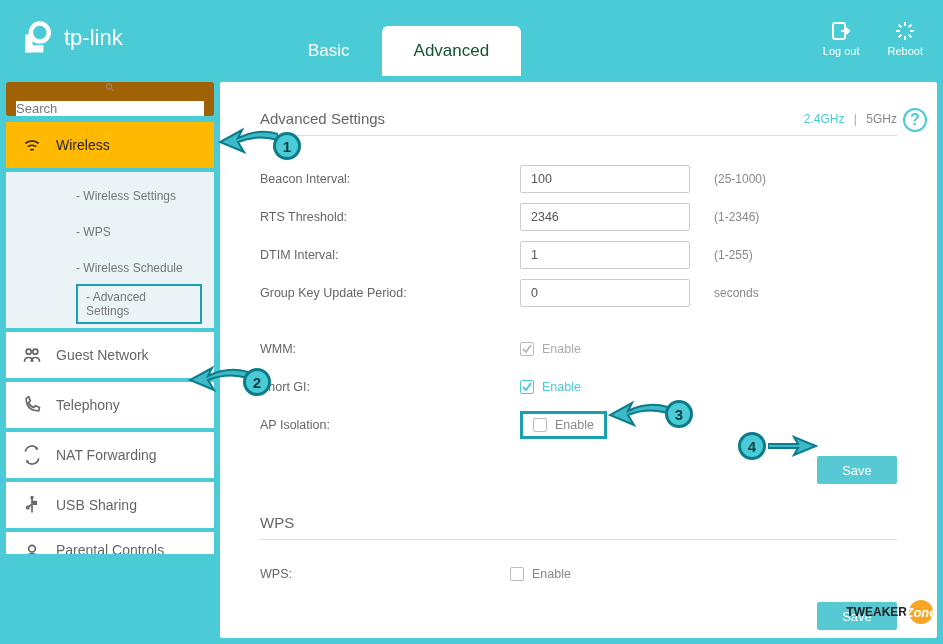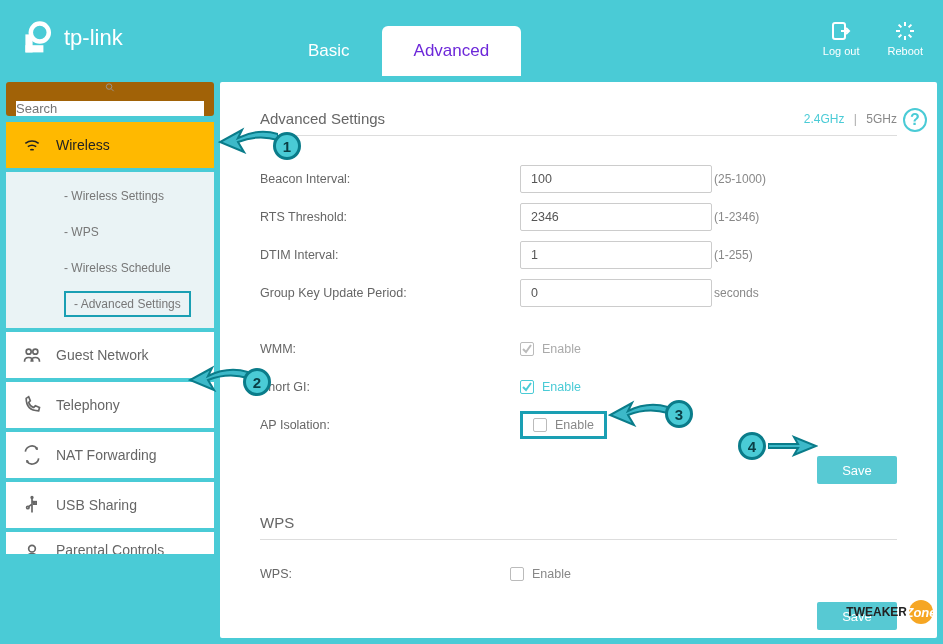--- a/index.html
+++ b/index.html
@@ -4,57 +4,57 @@
 <style>
   * { box-sizing: border-box; margin: 0; padding: 0; }
   body { font-family: Arial, sans-serif; font-size: 13px; color: #555; background: #fff; width: 943px; height: 644px; overflow: hidden; position: relative; }
 
   .header { background: #4acbd6; height: 76px; display: flex; align-items: center; padding: 0 20px; color: #fff; position: relative; }
   .logo { display: flex; align-items: center; gap: 8px; font-size: 22px; font-weight: 300; }
   .logo-mark { width: 36px; height: 36px; }
 
   .tabs { position: absolute; left: 276px; bottom: 0; display: flex; height: 50px; }
   .tab { padding: 0 32px; display: flex; align-items: center; font-size: 17px; color: #fff; cursor: pointer; border-radius: 6px 6px 0 0; }
-  .tab.active { background: #fff; color: #6d28d9; }
+  .tab.active { background: #fff; color: #14532d; }
 
   .header-actions { margin-left: auto; display: flex; gap: 28px; align-items: center; }
   .header-action { display: flex; flex-direction: column; align-items: center; gap: 2px; font-size: 11px; color: #fff; cursor: pointer; }
   .header-action svg { width: 24px; height: 24px; }
 
   .layout { display: flex; height: 568px; background: #4acbd6; }
 
   .sidebar { width: 220px; flex-shrink: 0; padding: 6px; }
   .search-wrap { background: #a16207; border-radius: 3px; height: 34px; display: flex; align-items: center; padding: 0 10px; gap: 8px; margin-bottom: 6px; flex-direction: column; }
   .search-wrap input { border: none; outline: none; width: 100%; font-size: 13px; color: #888; }
   .search-wrap svg { width: 16px; height: 16px; }
 
   .nav-item { background: #fff; border-radius: 0; height: 46px; display: flex; align-items: center; padding: 0 16px; gap: 14px; margin-bottom: 4px; cursor: pointer; color: #666; font-size: 14px; }
   .nav-item.active { background: #ffb900; color: #222; }
   .nav-item svg { width: 20px; height: 20px; flex-shrink: 0; }
 
-  .subnav { background: #eaf3f5; margin-bottom: 4px; padding: 6px 0; }
+  .subnav { background: #eaf3f5; margin-bottom: 4px; padding: 6px 12px; }
   .subnav-item { height: 36px; display: flex; align-items: center; padding-left: 58px; font-size: 12px; color: #777; cursor: pointer; }
   .subnav-item.highlight { }
   .subnav-item .boxed { border: 2px solid #1a9fb3; padding: 4px 8px; }
 
   .content-wrap { flex: 1; background: #fff; margin: 6px 6px 6px 0; border-radius: 2px; padding: 28px 40px 10px 40px; position: relative; overflow: hidden; }
 
   .section-head { display: flex; align-items: center; border-bottom: 1px solid #ddd; padding-bottom: 8px; margin-bottom: 24px; }
   .section-title { font-size: 15px; color: #666; }
   .band-switch { margin-left: auto; font-size: 12px; text-align: right; }
   .band-switch .active-band { color: #4acbd6; }
   .band-switch .sep { color: #aaa; margin: 0 6px; }
   .band-switch .inactive-band { color: #888; }
 
   .help-icon { position: absolute; top: 26px; right: 10px; width: 24px; height: 24px; border: 2px solid #4acbd6; border-radius: 50%; color: #4acbd6; display: flex; align-items: center; justify-content: center; font-size: 16px; font-weight: bold; cursor: pointer; }
 
   .form-row { display: flex; align-items: center; height: 38px; font-size: 12.5px; color: #666; }
   .form-label { width: 260px; }
   .form-field { width: 180px; }
-  .form-field input[type=text] { width: 192px; height: 28px; border: 1px solid #ccc; border-radius: 2px; padding: 0 10px; font-size: 12.5px; color: #555; }
+  .form-field input[type=text] { width: 170px; height: 28px; border: 1px solid #ccc; border-radius: 2px; padding: 0 10px; font-size: 12.5px; color: #555; }
   .form-hint { margin-left: 14px; color: #888; font-size: 12px; }
 
   .checkbox-row { display: flex; align-items: center; gap: 8px; }
   .cb { width: 14px; height: 14px; border: 1px solid #bbb; border-radius: 2px; display: inline-flex; align-items: center; justify-content: center; }
   .cb.checked { border-color: #4acbd6; }
   .cb.checked.locked { border-color: #bbb; }
   .cb svg { width: 10px; height: 10px; }
   .cb-label { color: #888; }
   .cb-label.accent { color: #4acbd6; }
   .cb-label.muted { color: #aaa; }

